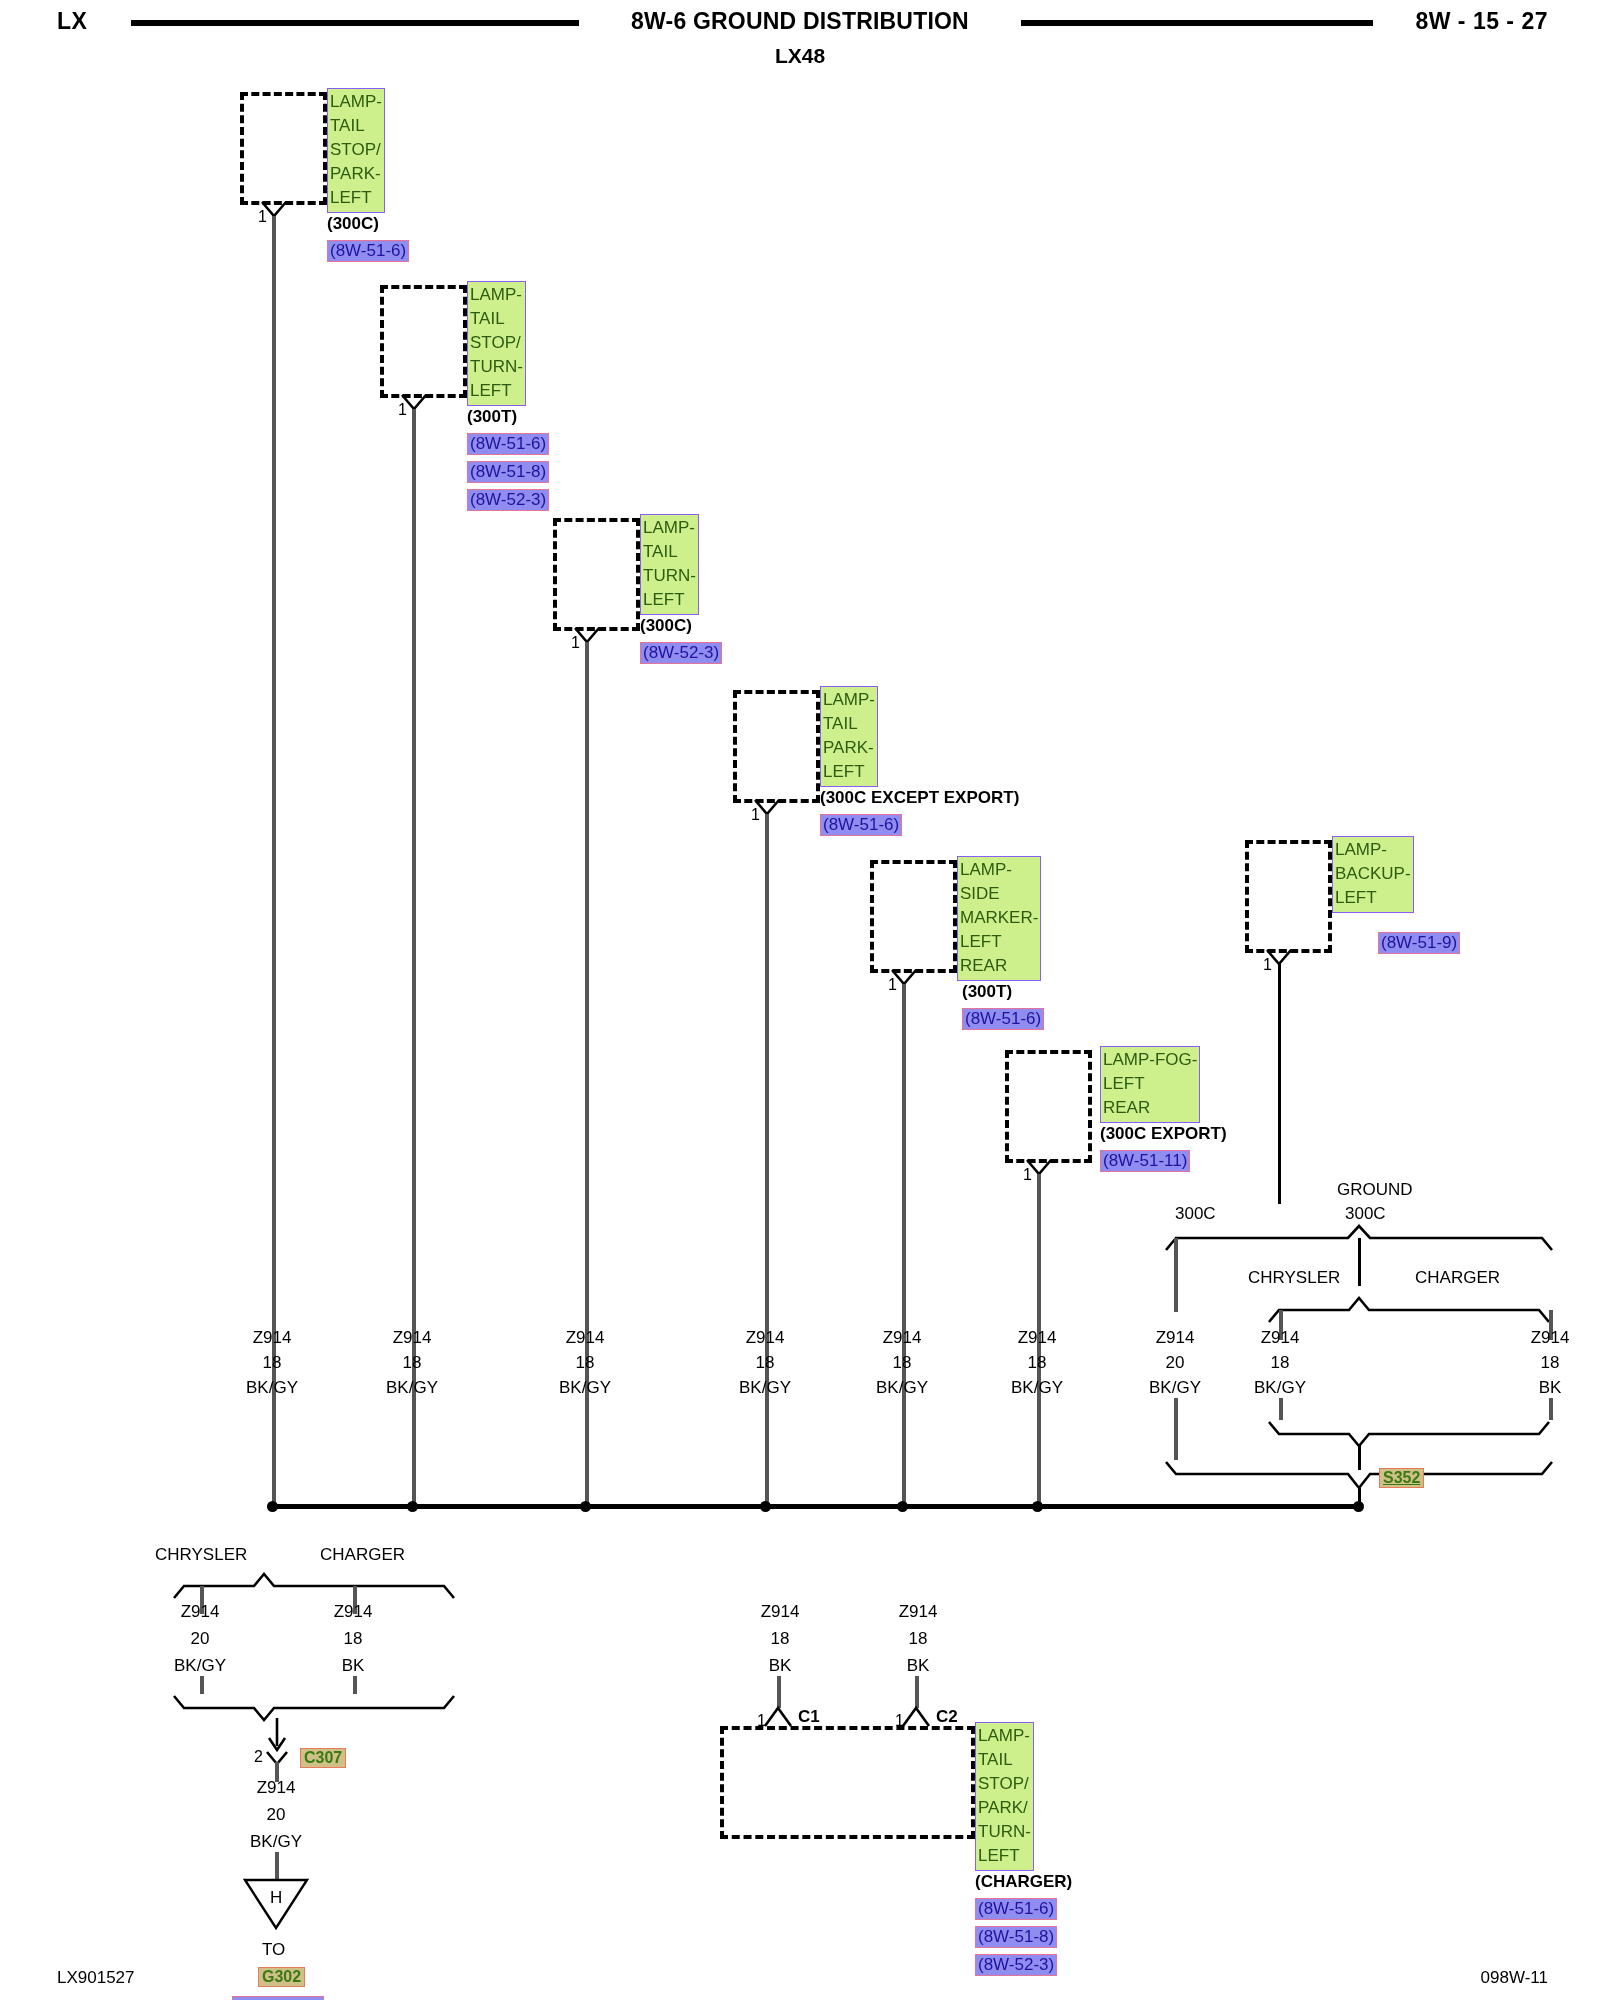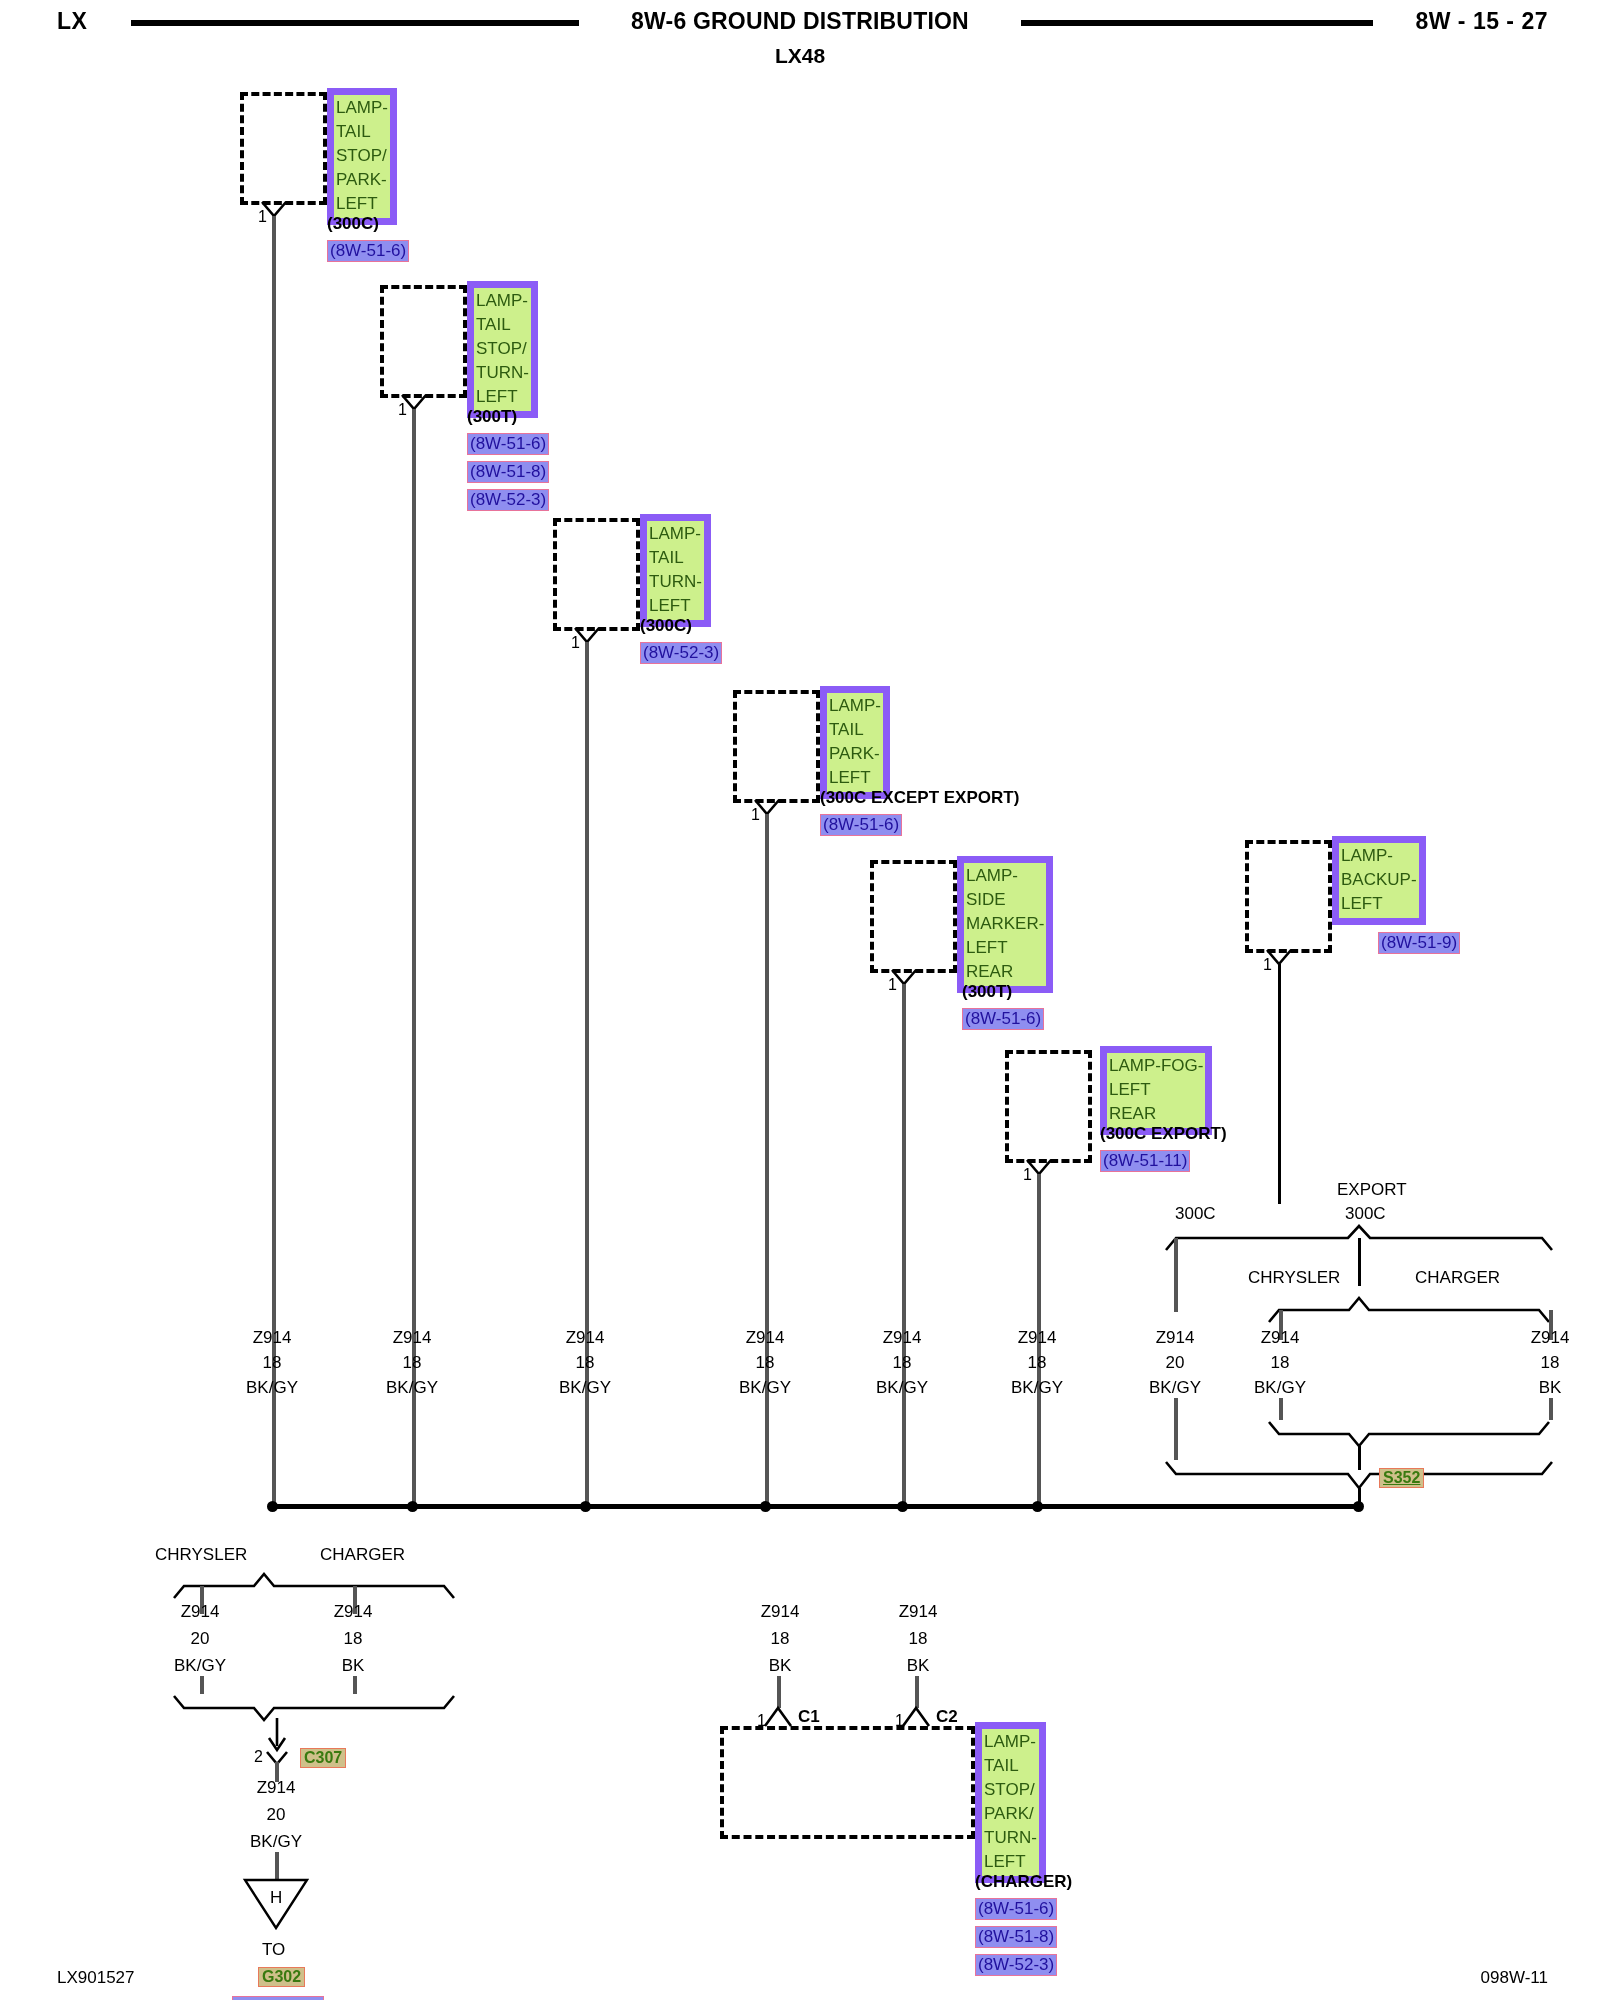--- a/index.html
+++ b/index.html
@@ -30,21 +30,21 @@
     border:4px dashed #000;
     background:transparent;
     box-sizing:border-box;
   }
   .wire{position:absolute;background:#555;width:4px;}
   .wire-blk{position:absolute;background:#000;}
   .pinnum{position:absolute;font-size:16px;color:#000;}
   .greenlbl{
     position:absolute;
     background:#cdf08c;
-    border:7px solid #8b5cf6;
+    border:1px solid #8b5cf6;
     color:#2d5b10;
     font-size:17px;
     line-height:24px;
     padding:1px 2px 2px 2px;
     white-space:pre;
     font-weight:400;
   }
   .partno{position:absolute;font-size:17px;font-weight:bold;color:#000;white-space:nowrap;}
   .ref{
     position:absolute;
@@ -172,21 +172,21 @@
   <path d="M2,2 L14,16 L26,2" stroke="#000" stroke-width="2.6" fill="none"></path>
 </svg>
 <div class="pinnum" style="left:1263px;top:956px;">1</div>
 <div class="wire-blk" style="left:1278px;top:964px;width:2.5px;height:240px;background:#000;"></div>
 <div class="greenlbl" style="left:1332px;top:836px;">LAMP-
 BACKUP-
 LEFT</div>
 <div class="ref" style="left:1378px;top:932px;">(8W-51-9)</div>
 
 <div class="plain" style="left:1175px;top:1204px;">300C</div>
-<div class="plain" style="left:1337px;top:1180px;">EXPORT</div>
+<div class="plain" style="left:1337px;top:1180px;">GROUND</div>
 <div class="plain" style="left:1345px;top:1204px;">300C</div>
 
 <svg style="left:1160px;top:1200px;width:420px;height:52px;">
   <path d="M6,50 L16,38 L188,38 L199,26 L210,38 L382,38 L392,50" stroke="#000" stroke-width="2.6" fill="none" stroke-linejoin="miter"></path>
 </svg>
 
 <div class="wire" style="left:1174px;top:1238px;height:74px;"></div>
 
 <div class="wire-blk" style="left:1358px;top:1238px;width:2.5px;height:48px;background:#000;"></div>
 

